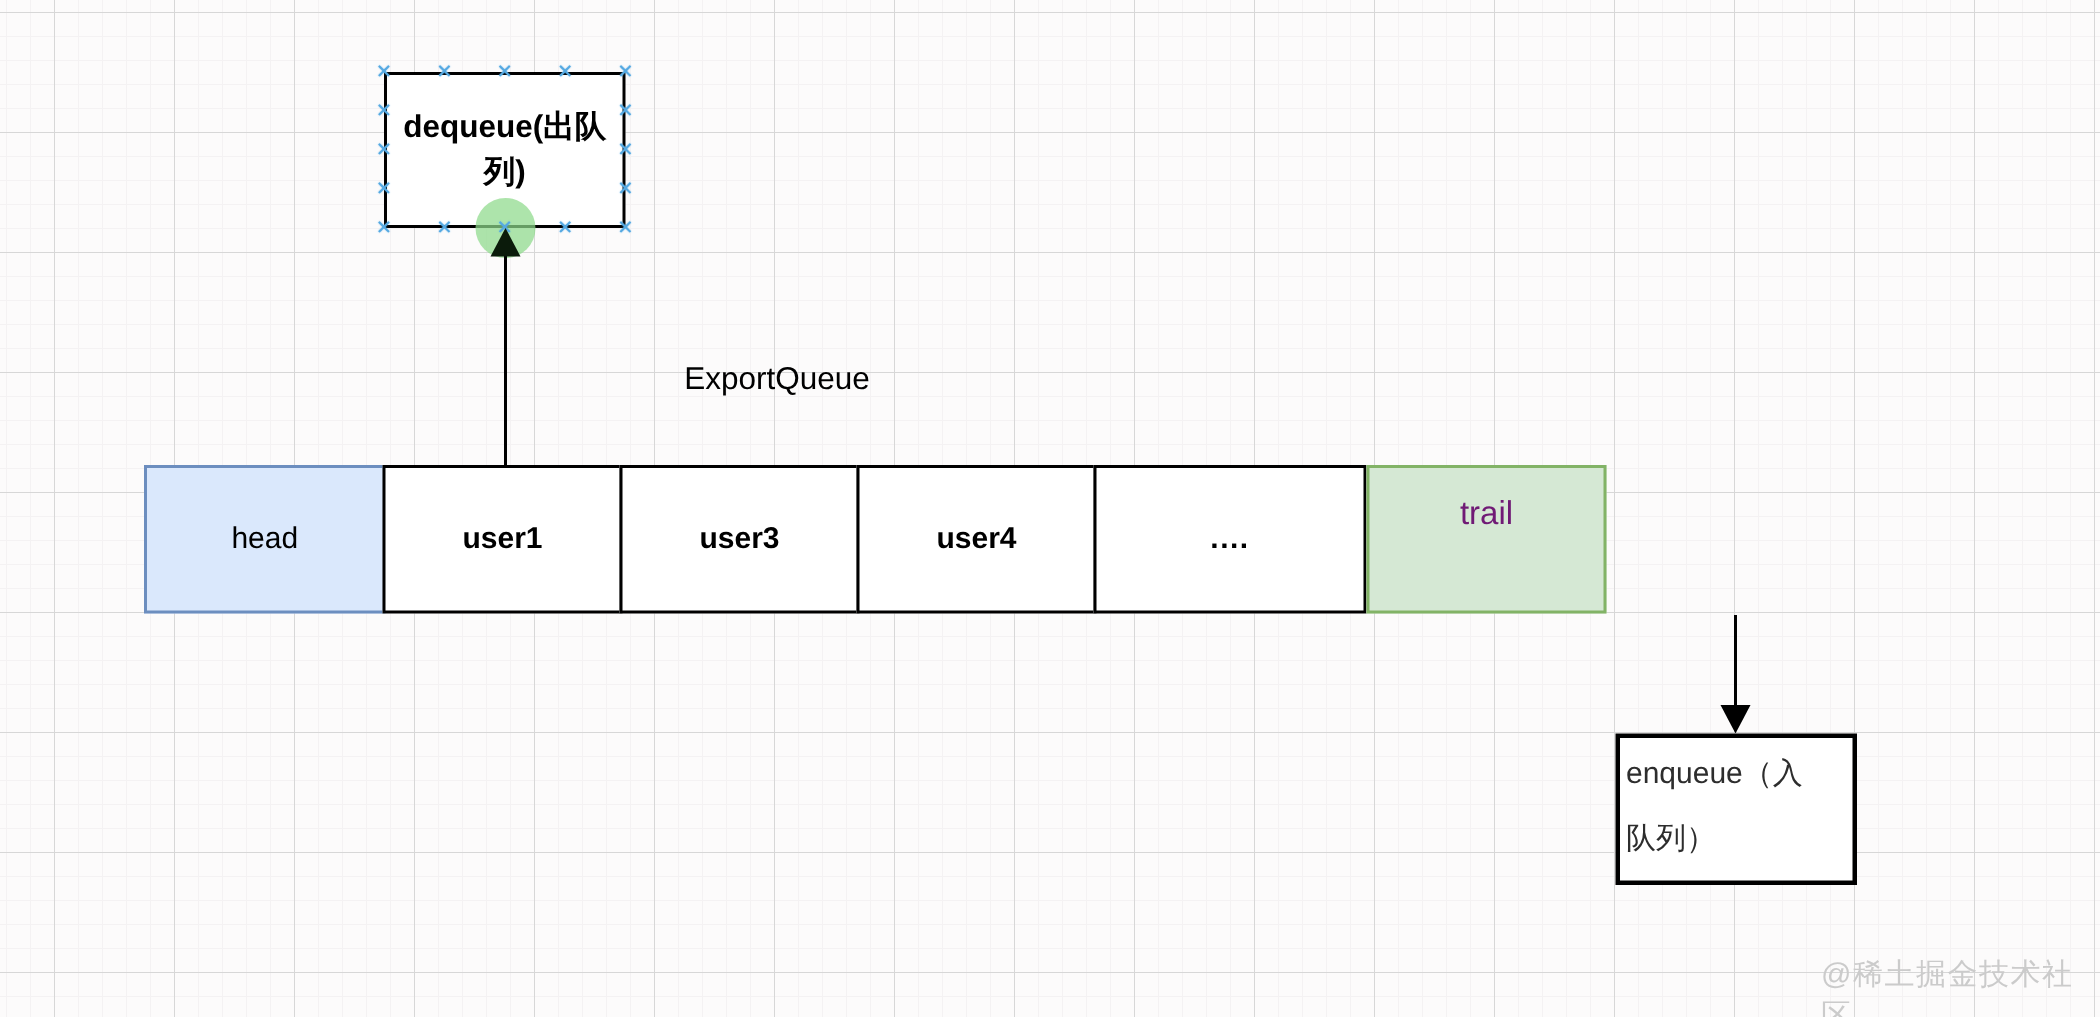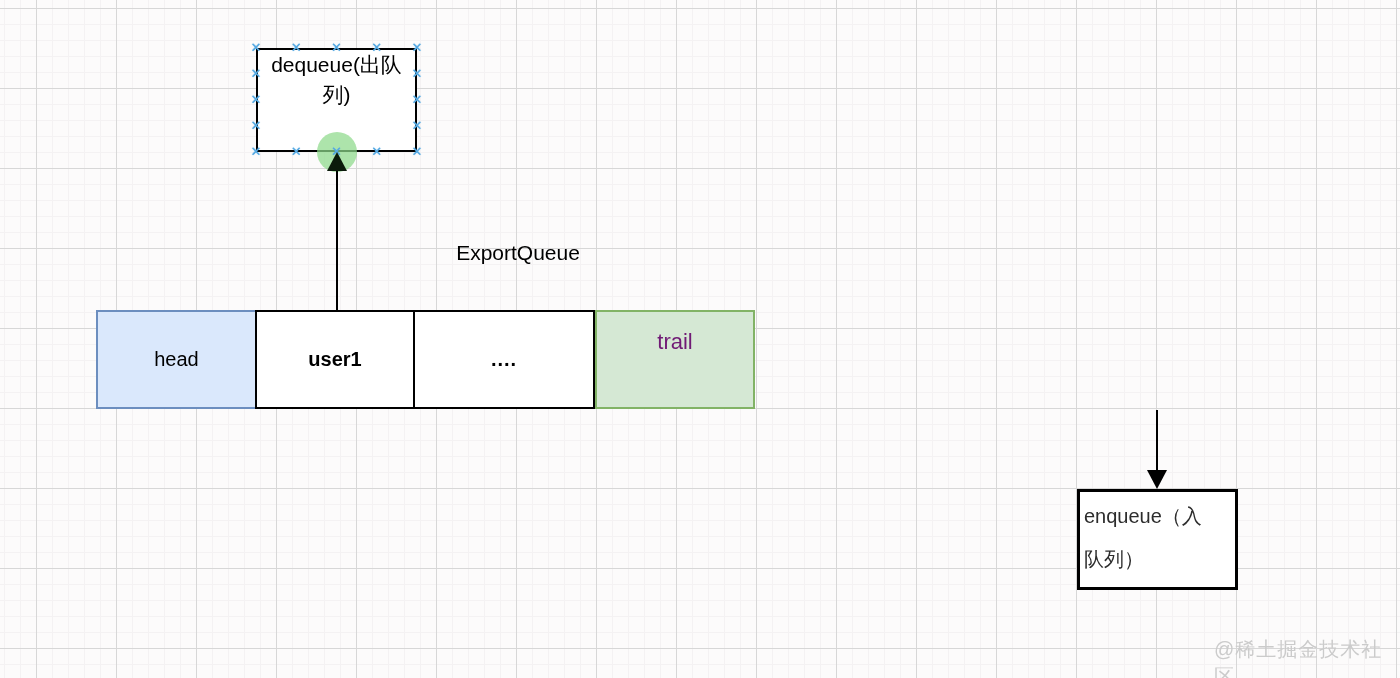--- a/index.html
+++ b/index.html
@@ -19,22 +19,22 @@
     background-position: 36px 8px, 36px 8px, 4px 8px, 4px 8px;
   }
 
   
   .dequeue-box {
     position: absolute; left: 256px; top: 48px;
     width: 161px; height: 104px;
     background: #ffffff;
     border: 2px solid #000;
     display: flex; flex-direction: column;
-    align-items: center; 
-    font-size: 21px; font-weight: 400; color: #000;
+    align-items: center; justify-content: center;
+    font-size: 21px; font-weight: 700; color: #000;
     line-height: 30px; text-align: center;
   }
   .handle {
     position: absolute;
     transform: translate(-50%, -52%);
     font-size: 13px; font-weight: 700;
     color: var(--handle-blue, #55a9e2);
     line-height: 13px;
     pointer-events: auto;
     text-shadow: 0 0 1px var(--handle-blue, #55a9e2);
@@ -153,20 +153,26 @@
 
   <div class="queue-title">ExportQueue</div>
 
   <div class="queue-row">
     <div class="cell cell-head">
       <span>head</span>
     </div>
     <div class="cell cell-user overlap">
       <span>user1</span>
     </div>
+    <div class="cell cell-user overlap">
+      <span>user3</span>
+    </div>
+    <div class="cell cell-user overlap">
+      <span>user4</span>
+    </div>
     <div class="cell cell-dots overlap">
       <span>....</span>
     </div>
     <div class="cell cell-trail">
       <span>trail</span>
     </div>
   </div>
 
   <div class="arrow-line arrow-down-line"></div>
   <div class="arrow-down-head"></div>

